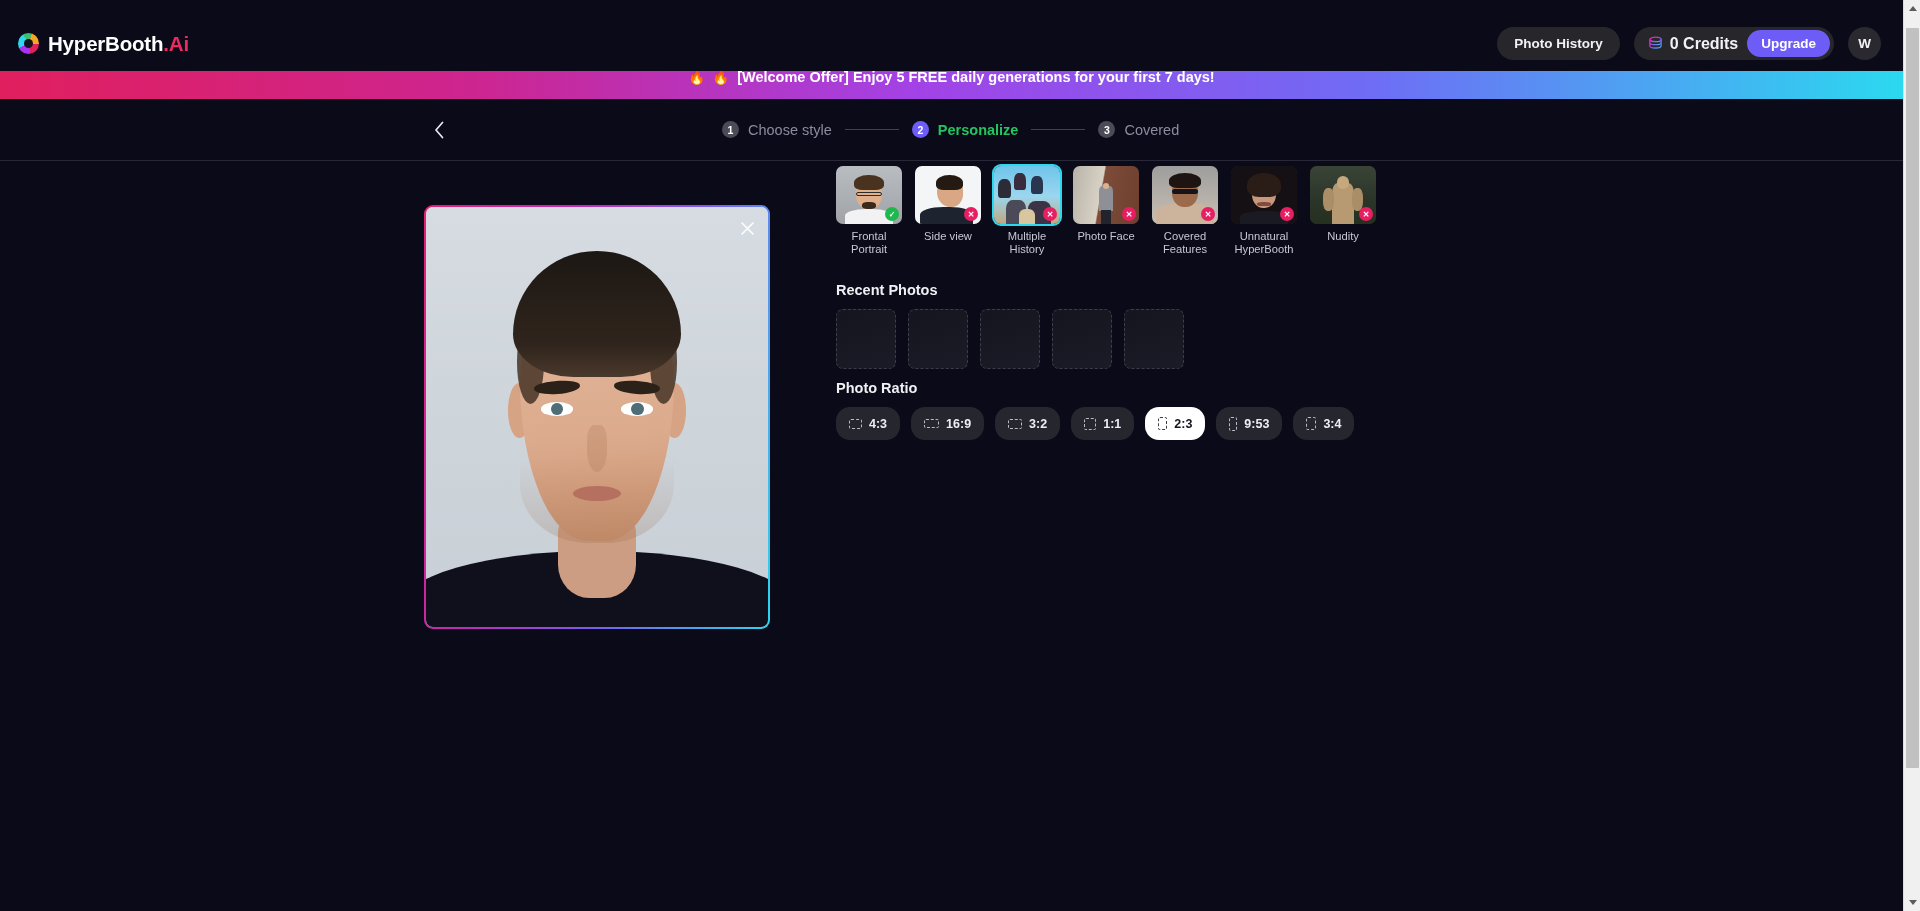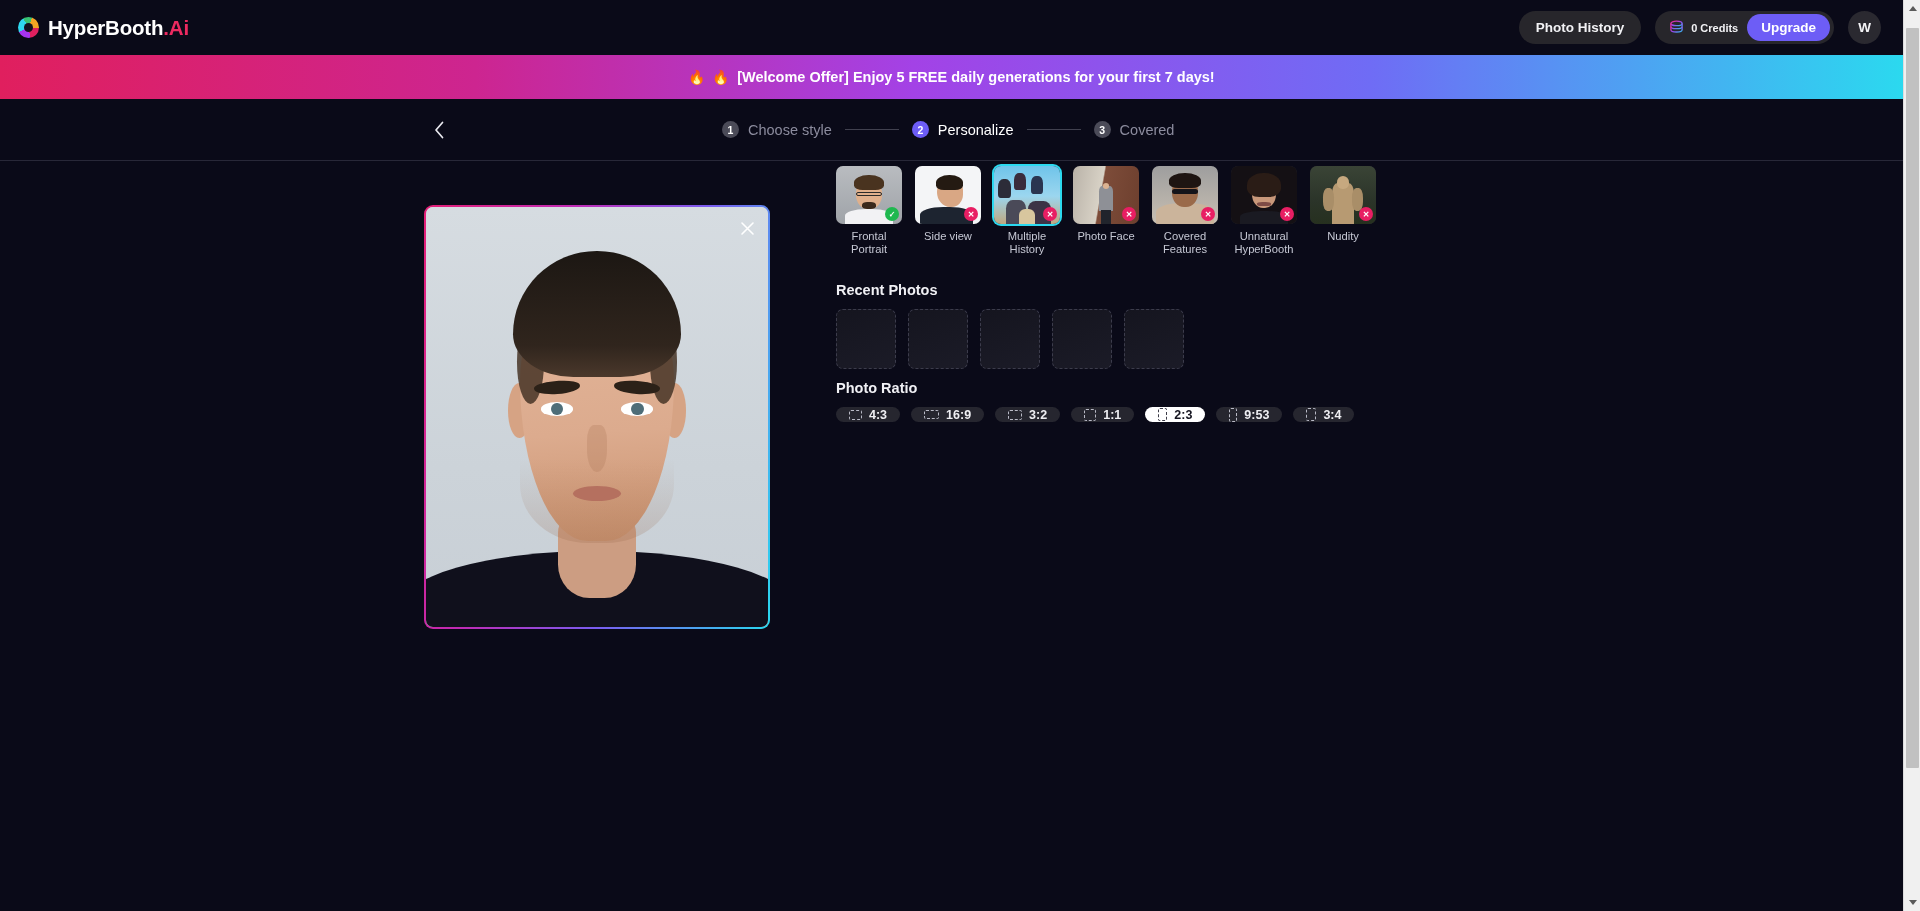--- a/index.html
+++ b/index.html
@@ -51,21 +51,21 @@
     top: 28px; left: 2px;
     width: 13px;
     height: 740px;
     background: #c1c1c1;
     border-radius: 1px;
   }
 
   
   #topbar {
     position: absolute;
-    left: 0; top: 0;
+    left: 0; top: 16px;
     width: 1903px;
     height: 55px;
     background: #0a0a18;
     display: flex;
     align-items: center;
     padding: 0 22px 0 18px;
     z-index: 5;
   }
 
   .brand { display: flex; align-items: center; gap: 9px; }
@@ -125,21 +125,21 @@
     display: flex;
     align-items: center;
     padding: 0 4px 0 14px;
     gap: 9px;
   }
   .credit-count {
     display: flex;
     align-items: center;
     gap: 7px;
     color: #f2f2f5;
-    font-size: 11px;
+    font-size: 16px;
     font-weight: 600;
     white-space: nowrap;
     cursor: pointer;
     text-align: center;
   }
   .coin-icon { width: 15px; height: 15px; display: block; }
   .upgrade-btn {
     height: 27px;
     border-radius: 14px;
     background: #6d5df6;
@@ -226,21 +226,21 @@
     display: flex; align-items: center; justify-content: center;
     flex: 0 0 auto;
   }
   .step.active .step-num { background: #6d5df6; }
   .step-label {
     font-size: 14.5px;
     font-weight: 500;
     color: #8c8c9e;
     white-space: nowrap;
   }
-  .step.active .step-label { color: #ffffff; font-weight: 400; }
+  .step.active .step-label { color: #22c55e; font-weight: 700; }
   .step-sep {
     width: 54px;
     height: 1px;
     background: #41414f;
     margin: 0 13px;
   }
 
   
   #workspace {
     position: absolute;
@@ -434,21 +434,21 @@
     width: 60px; height: 60px;
     border-radius: 7px;
     border: 1px dashed #3c3c4c;
     background: linear-gradient(160deg, #15151f 0%, #1b1b27 100%);
     cursor: pointer;
   }
 
   #ratio-section { position: absolute; left: 0; top: 219px; }
   .ratio-row { display: flex; gap: 11px; }
   .ratio-btn {
-    height: 15px;
+    height: 33px;
     border-radius: 14px;
     background: #26262f;
     display: flex;
     align-items: center;
     gap: 7px;
     padding: 0 13px;
     cursor: pointer;
     border: none;
     font-family: inherit;
   }

